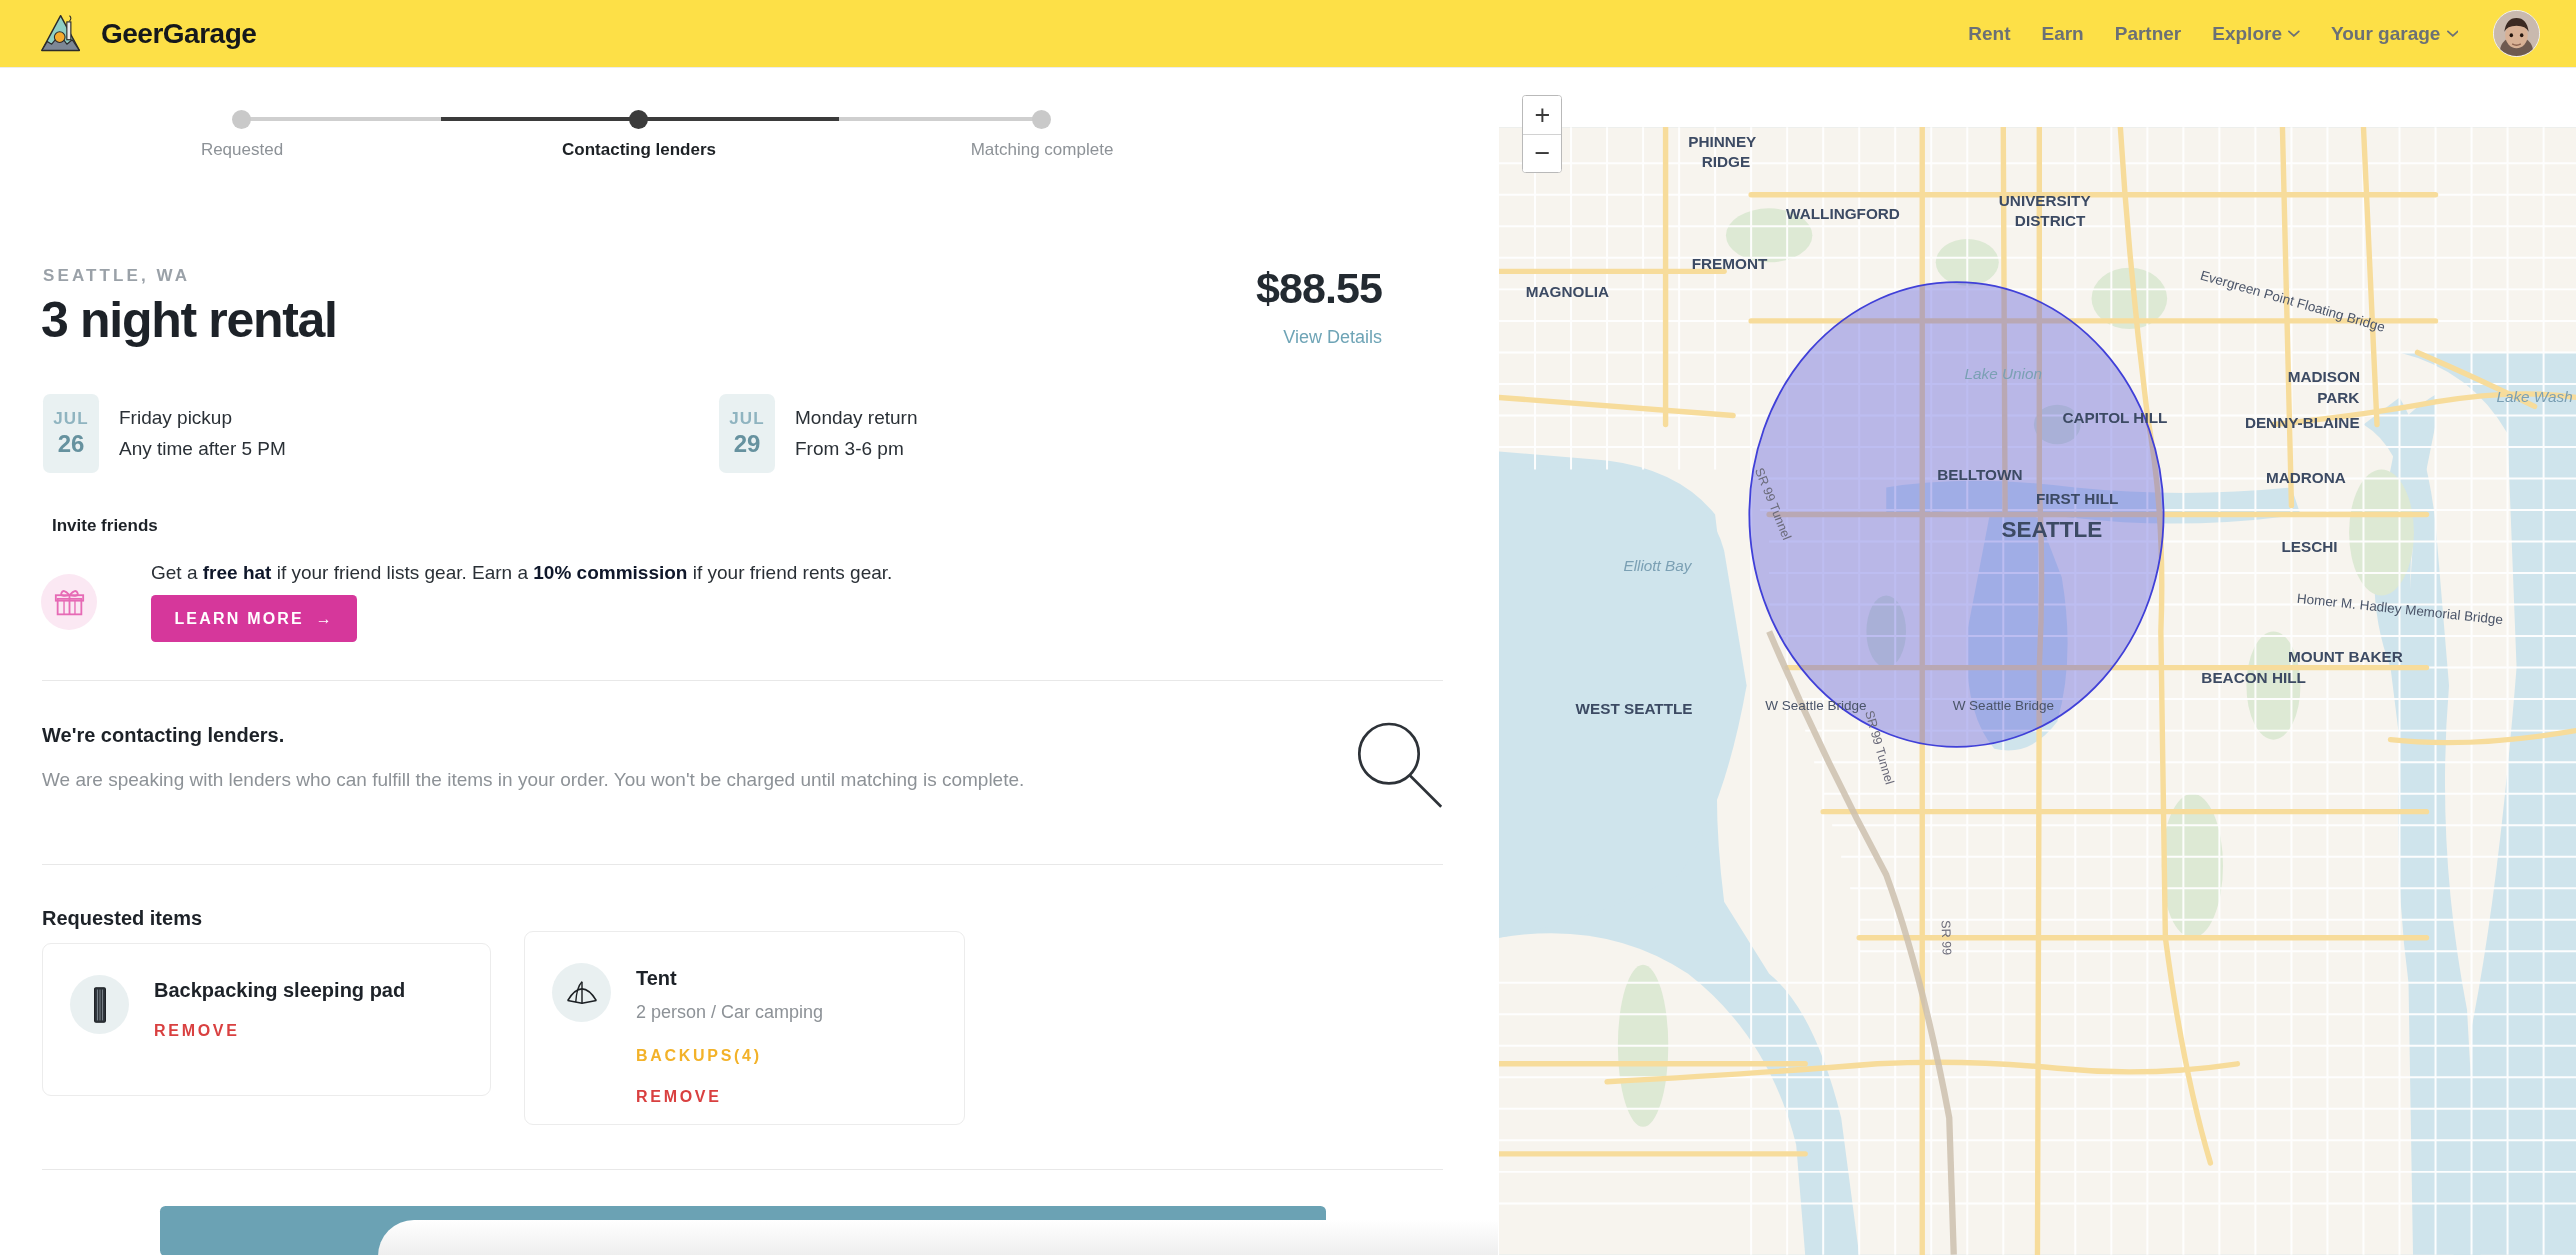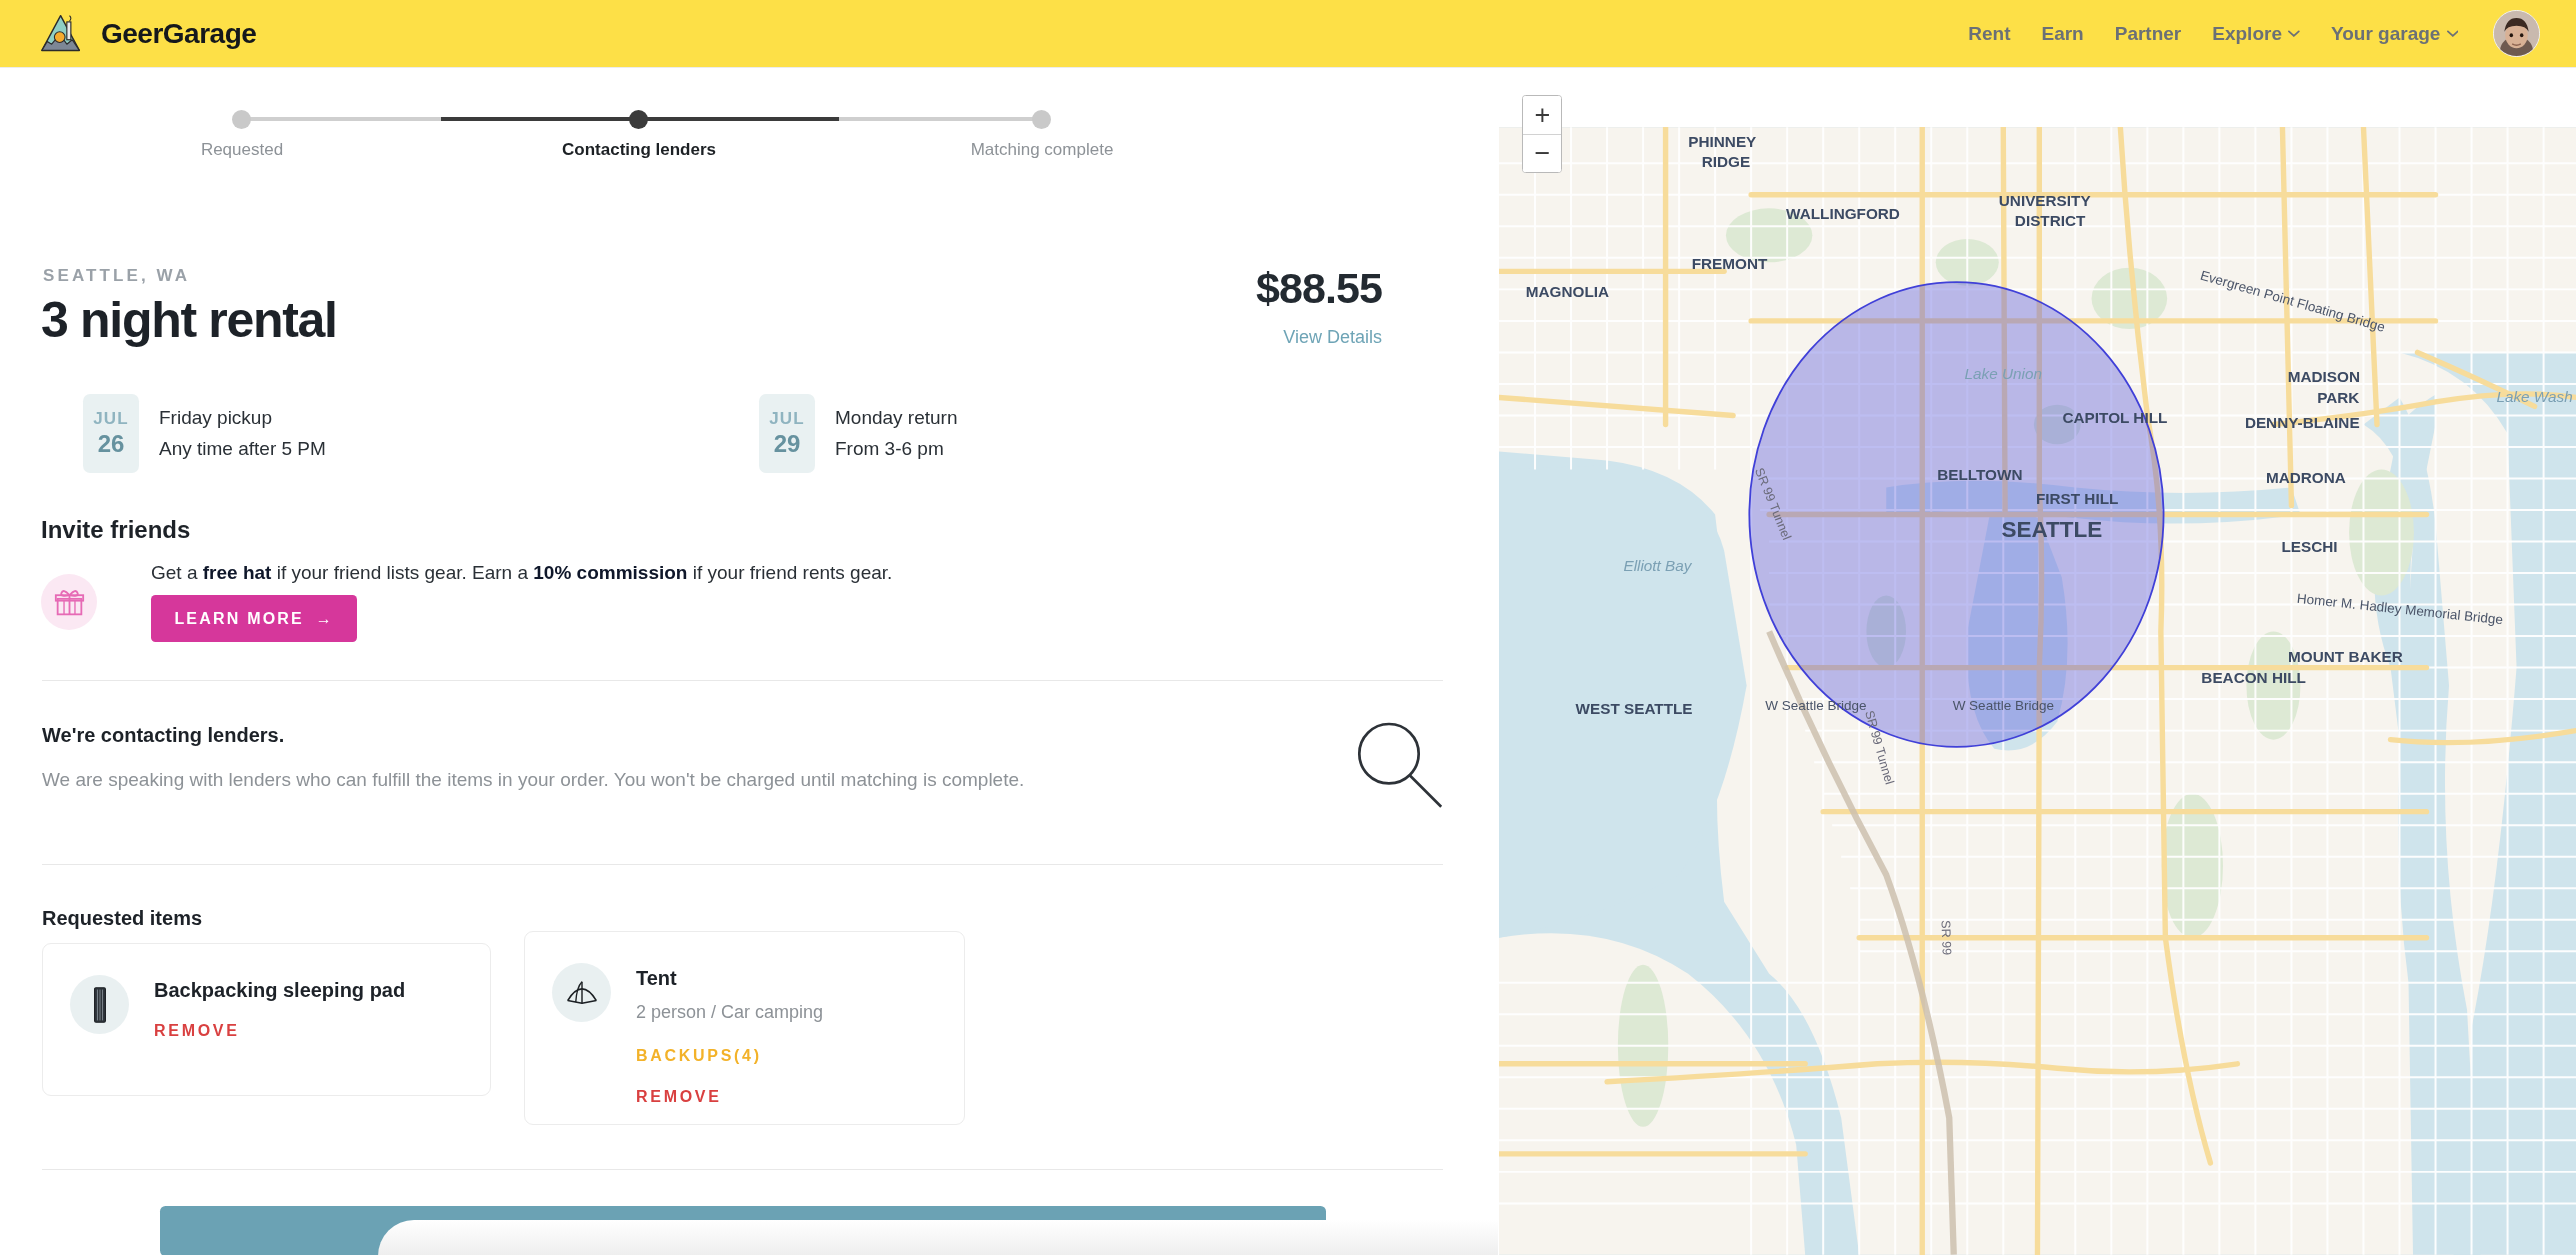--- a/index.html
+++ b/index.html
@@ -79,37 +79,37 @@
     position: absolute; top: 196px; right: 117px;
     font-size: 43px; font-weight: bold; color: #232a31;
     letter-spacing: -0.9px;
   }
   .view-details {
     position: absolute; top: 259px; right: 117px;
     font-size: 18px; color: #6ea4b6; cursor: pointer;
   }
 
   
-  .date-row { position: absolute; top: 326px; left: 43px; width: 1261px; height: 83px; margin-left: 40px; }
+  .date-row { position: absolute; top: 326px; left: 43px; width: 1261px; height: 83px; }
   .date-block { position: absolute; display: flex; align-items: center; gap: 20px; }
   .date-chip {
     width: 56px; height: 79px; border-radius: 7.2px;
     background: #e9f1f2; display: flex; flex-direction: column;
     align-items: center; justify-content: center; gap: 1.8px;
   }
   .date-mon { font-size: 17px; font-weight: bold; color: #8fb4c0; letter-spacing: 1.1px; }
   .date-day { font-size: 24px; font-weight: bold; color: #66929f; }
   .date-txt { display: flex; flex-direction: column; gap: 9px; }
   .date-l1 { font-size: 19px; color: #2a3036; }
   .date-l2 { font-size: 19px; color: #2a3036; }
 
   
   .invite-h {
-    position: absolute; top: 448px; left: 41px;
-    font-size: 24px; font-weight: bold; color: #1d2228;
+    position: absolute; top: 448px; left: 52px;
+    font-size: 17px; font-weight: bold; color: #1d2228;
   }
   .gift-circle {
     position: absolute; top: 506px; left: 41px;
     width: 56px; height: 56px; border-radius: 50%;
     background: #fbe8f3; display: flex; align-items: center; justify-content: center;
   }
   .invite-text {
     position: absolute; top: 494px; left: 151px;
     font-size: 19px; color: #2a3036;
   }

